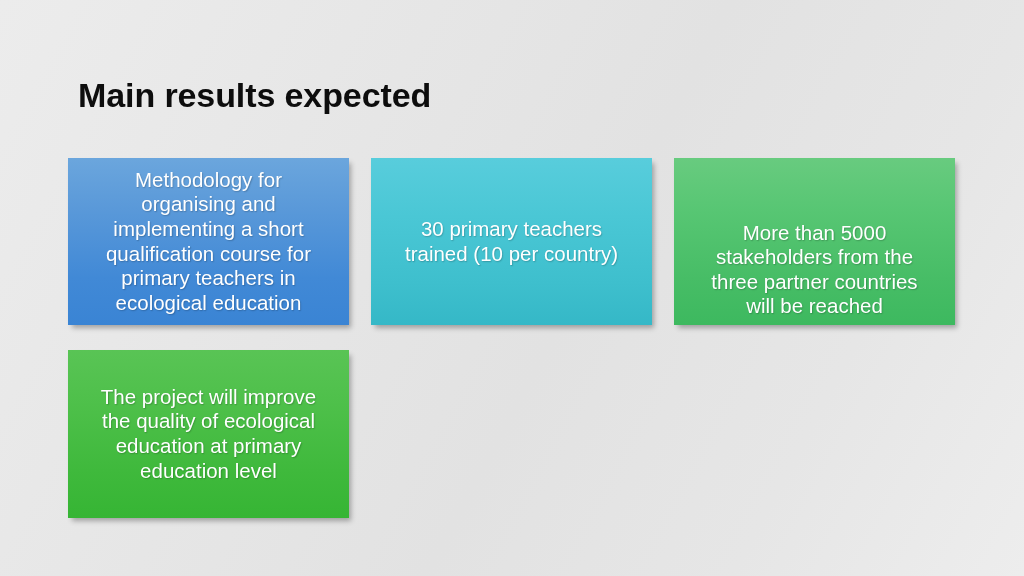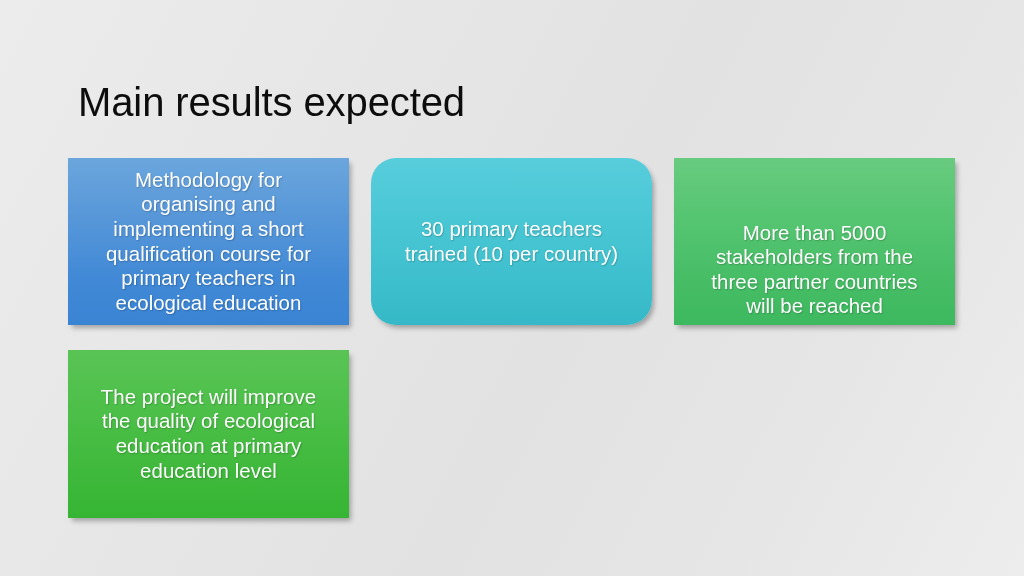--- a/index.html
+++ b/index.html
@@ -20,23 +20,23 @@
     background:
       linear-gradient(118deg, #ececec 0%, #e8e8e8 22%, #e2e2e2 55%, #e6e6e6 78%, #ededed 100%);
     box-sizing: border-box;
   }
   
   #slide-title {
     position: absolute;
     left: 78px;
     top: 52px;
     width: 880px;
-    font-size: 40px;
+    font-size: 34px;
     line-height: 1.18;
-    font-weight: 400;
+    font-weight: 700;
     color: #0d0d0d;
     letter-spacing: -0.1px;
     white-space: nowrap;
   }
   
   #results-grid {
     position: absolute;
     left: 68px;
     top: 158px;
     width: 888px;
@@ -61,21 +61,21 @@
     text-align: center;
     color: #ffffff;
     font-size: 20.5px;
     line-height: 1.20;
     font-weight: 400;
     text-shadow: 0.8px 0.8px 1.4px rgba(0,0,0,0.22);
     white-space: pre-line;
   }
   
   #result-box-1 { background: linear-gradient(180deg, #6ba6dd 0%, #5a99d9 30%, #4189d6 72%, #3a84d4 100%); }
-  #result-box-2 { background: linear-gradient(180deg, #58cddc 0%, #4ac7d5 35%, #3ebfcd 75%, #35b8c7 100%); border-radius: 25px; }
+  #result-box-2 { background: linear-gradient(180deg, #58cddc 0%, #4ac7d5 35%, #3ebfcd 75%, #35b8c7 100%); }
   #result-box-3 { background: linear-gradient(180deg, #5fd2ae 0%, #4ecfa7 32%, #3cc79c 72%, #32c194 100%); }
   #result-box-4 { background: linear-gradient(180deg, #68cb7f 0%, #57c673 32%, #47bd66 72%, #3db95f 100%); align-items: flex-end; }
   #result-box-5 { background: linear-gradient(180deg, #59c455 0%, #4ec04a 32%, #3fb93c 72%, #36b534 100%); }
   #result-box-6 { background: linear-gradient(180deg, #85b84f 0%, #7eb446 32%, #72ac39 72%, #6ca834 100%); }
 
   #result-box-2 .box-text,
   #result-box-5 .box-text { font-size: 20.5px; }
 </style>
 </head>
 <body>

